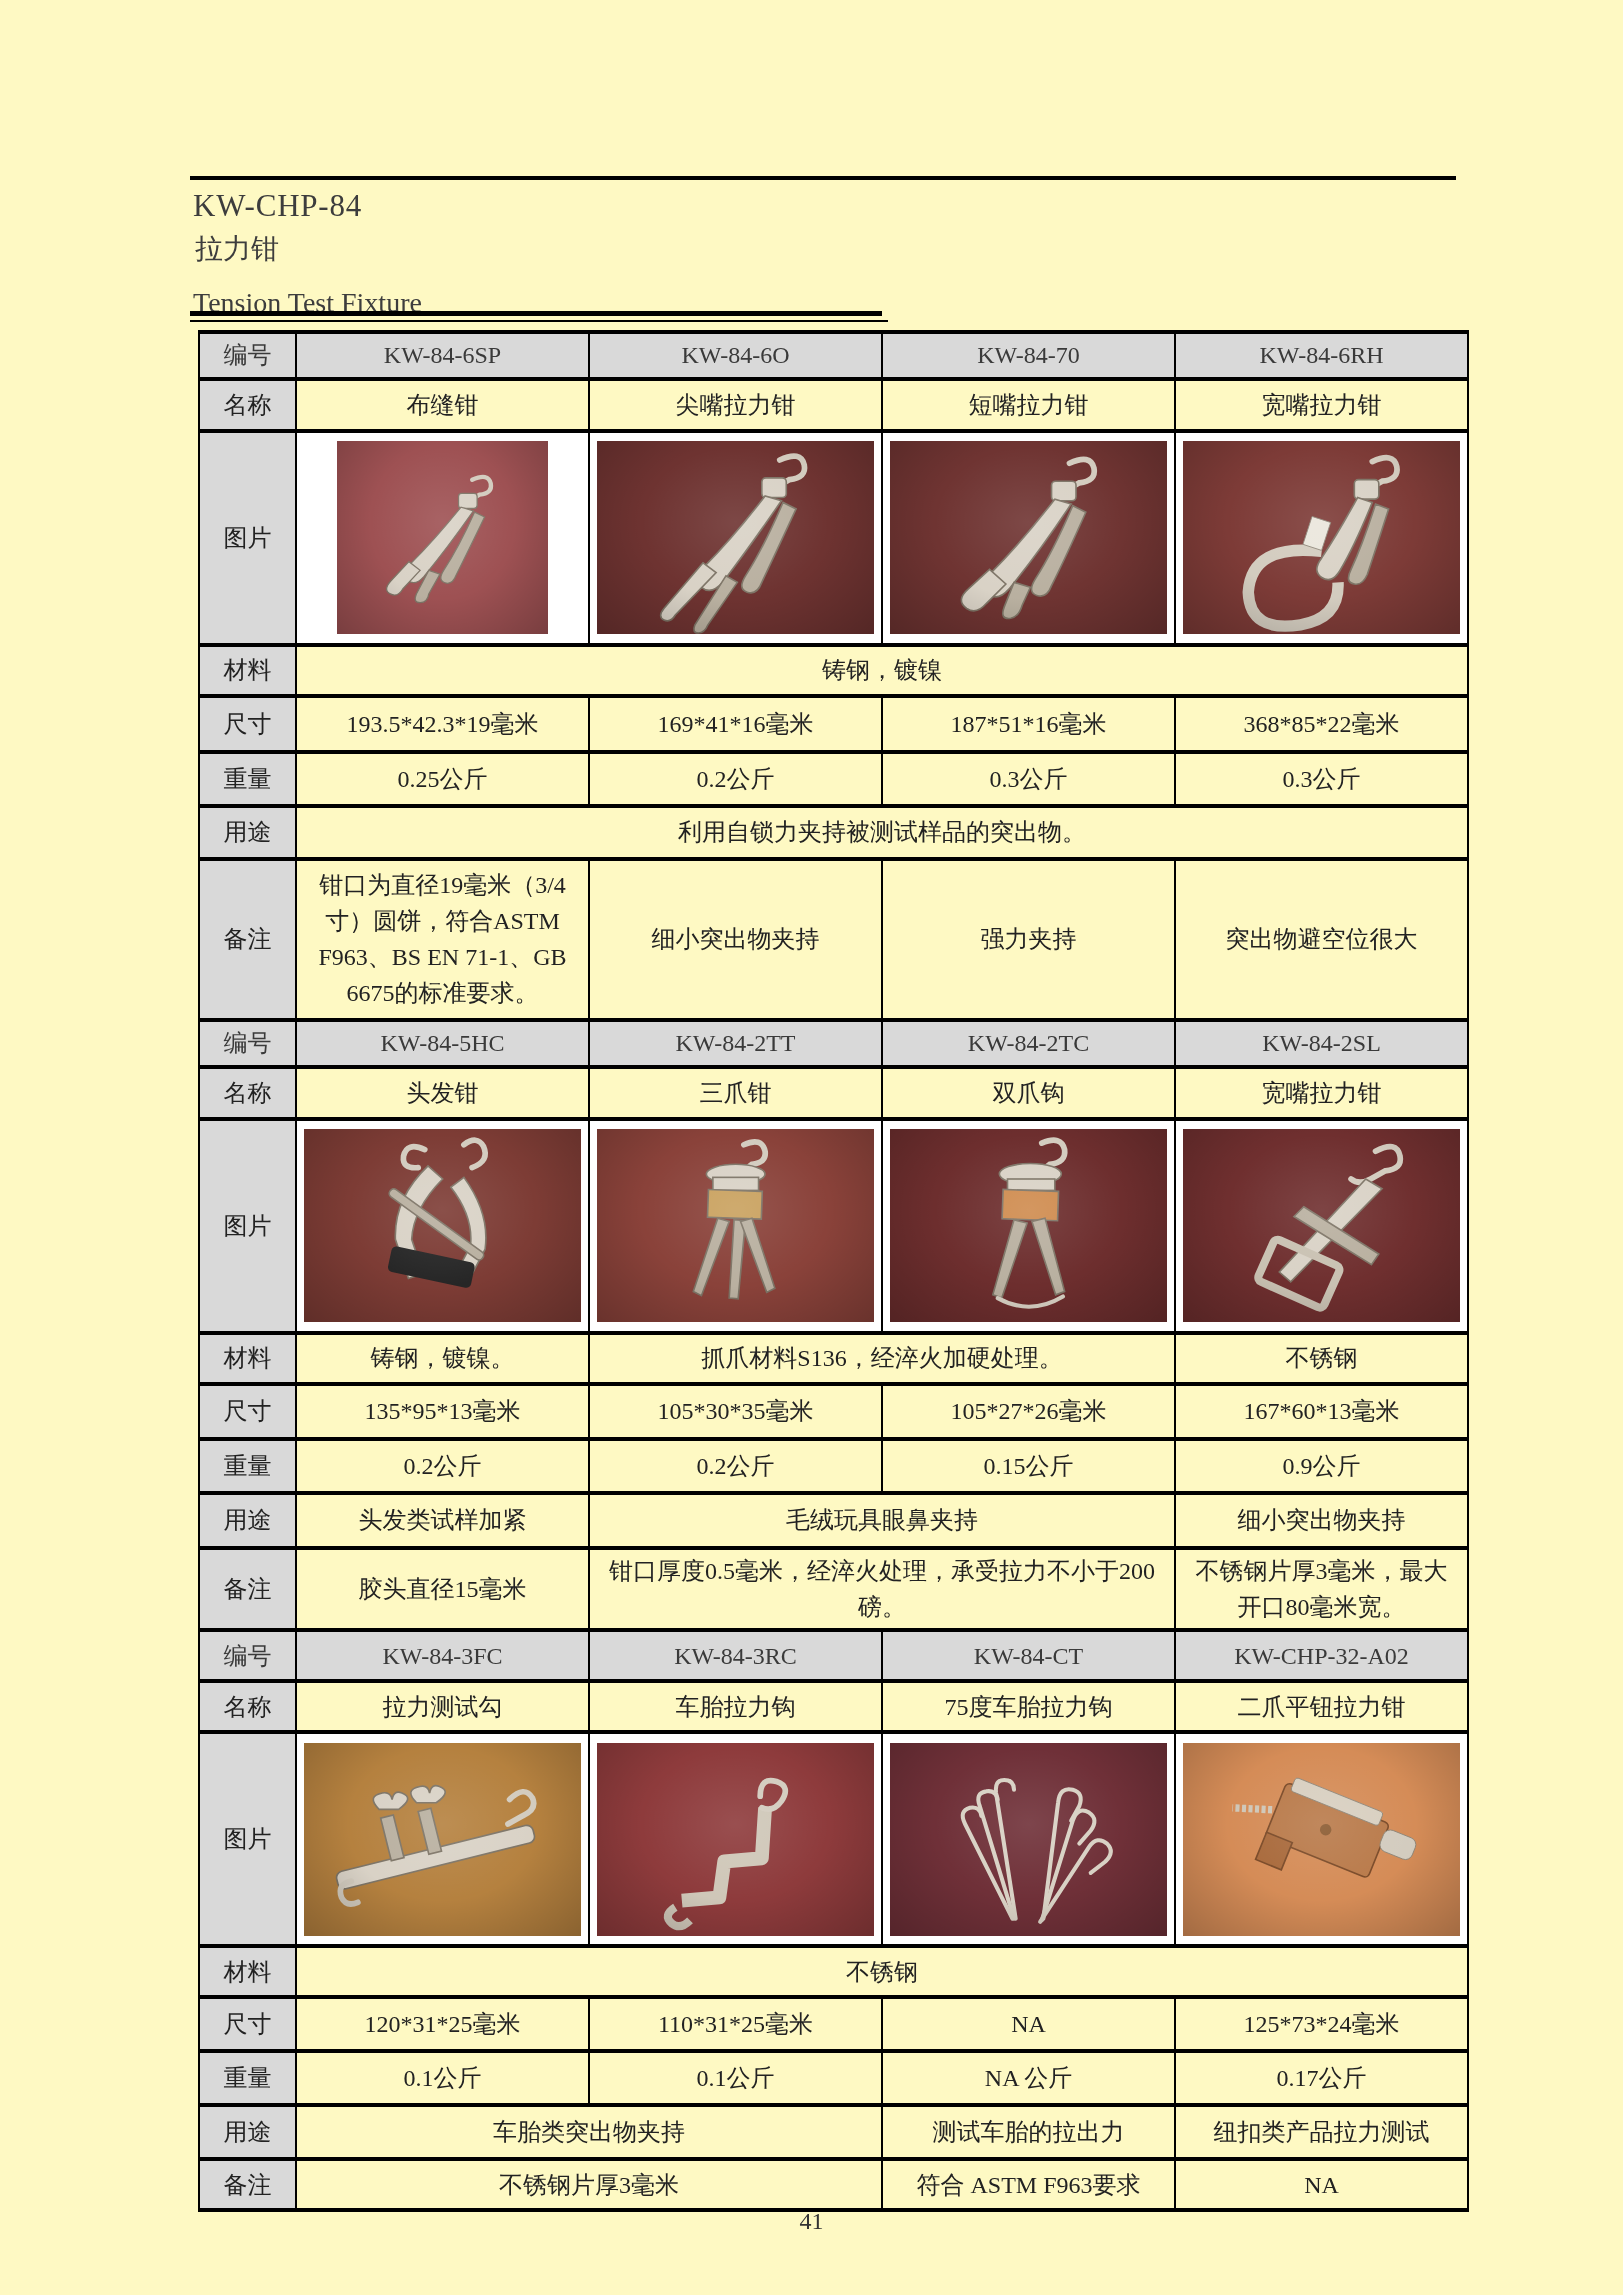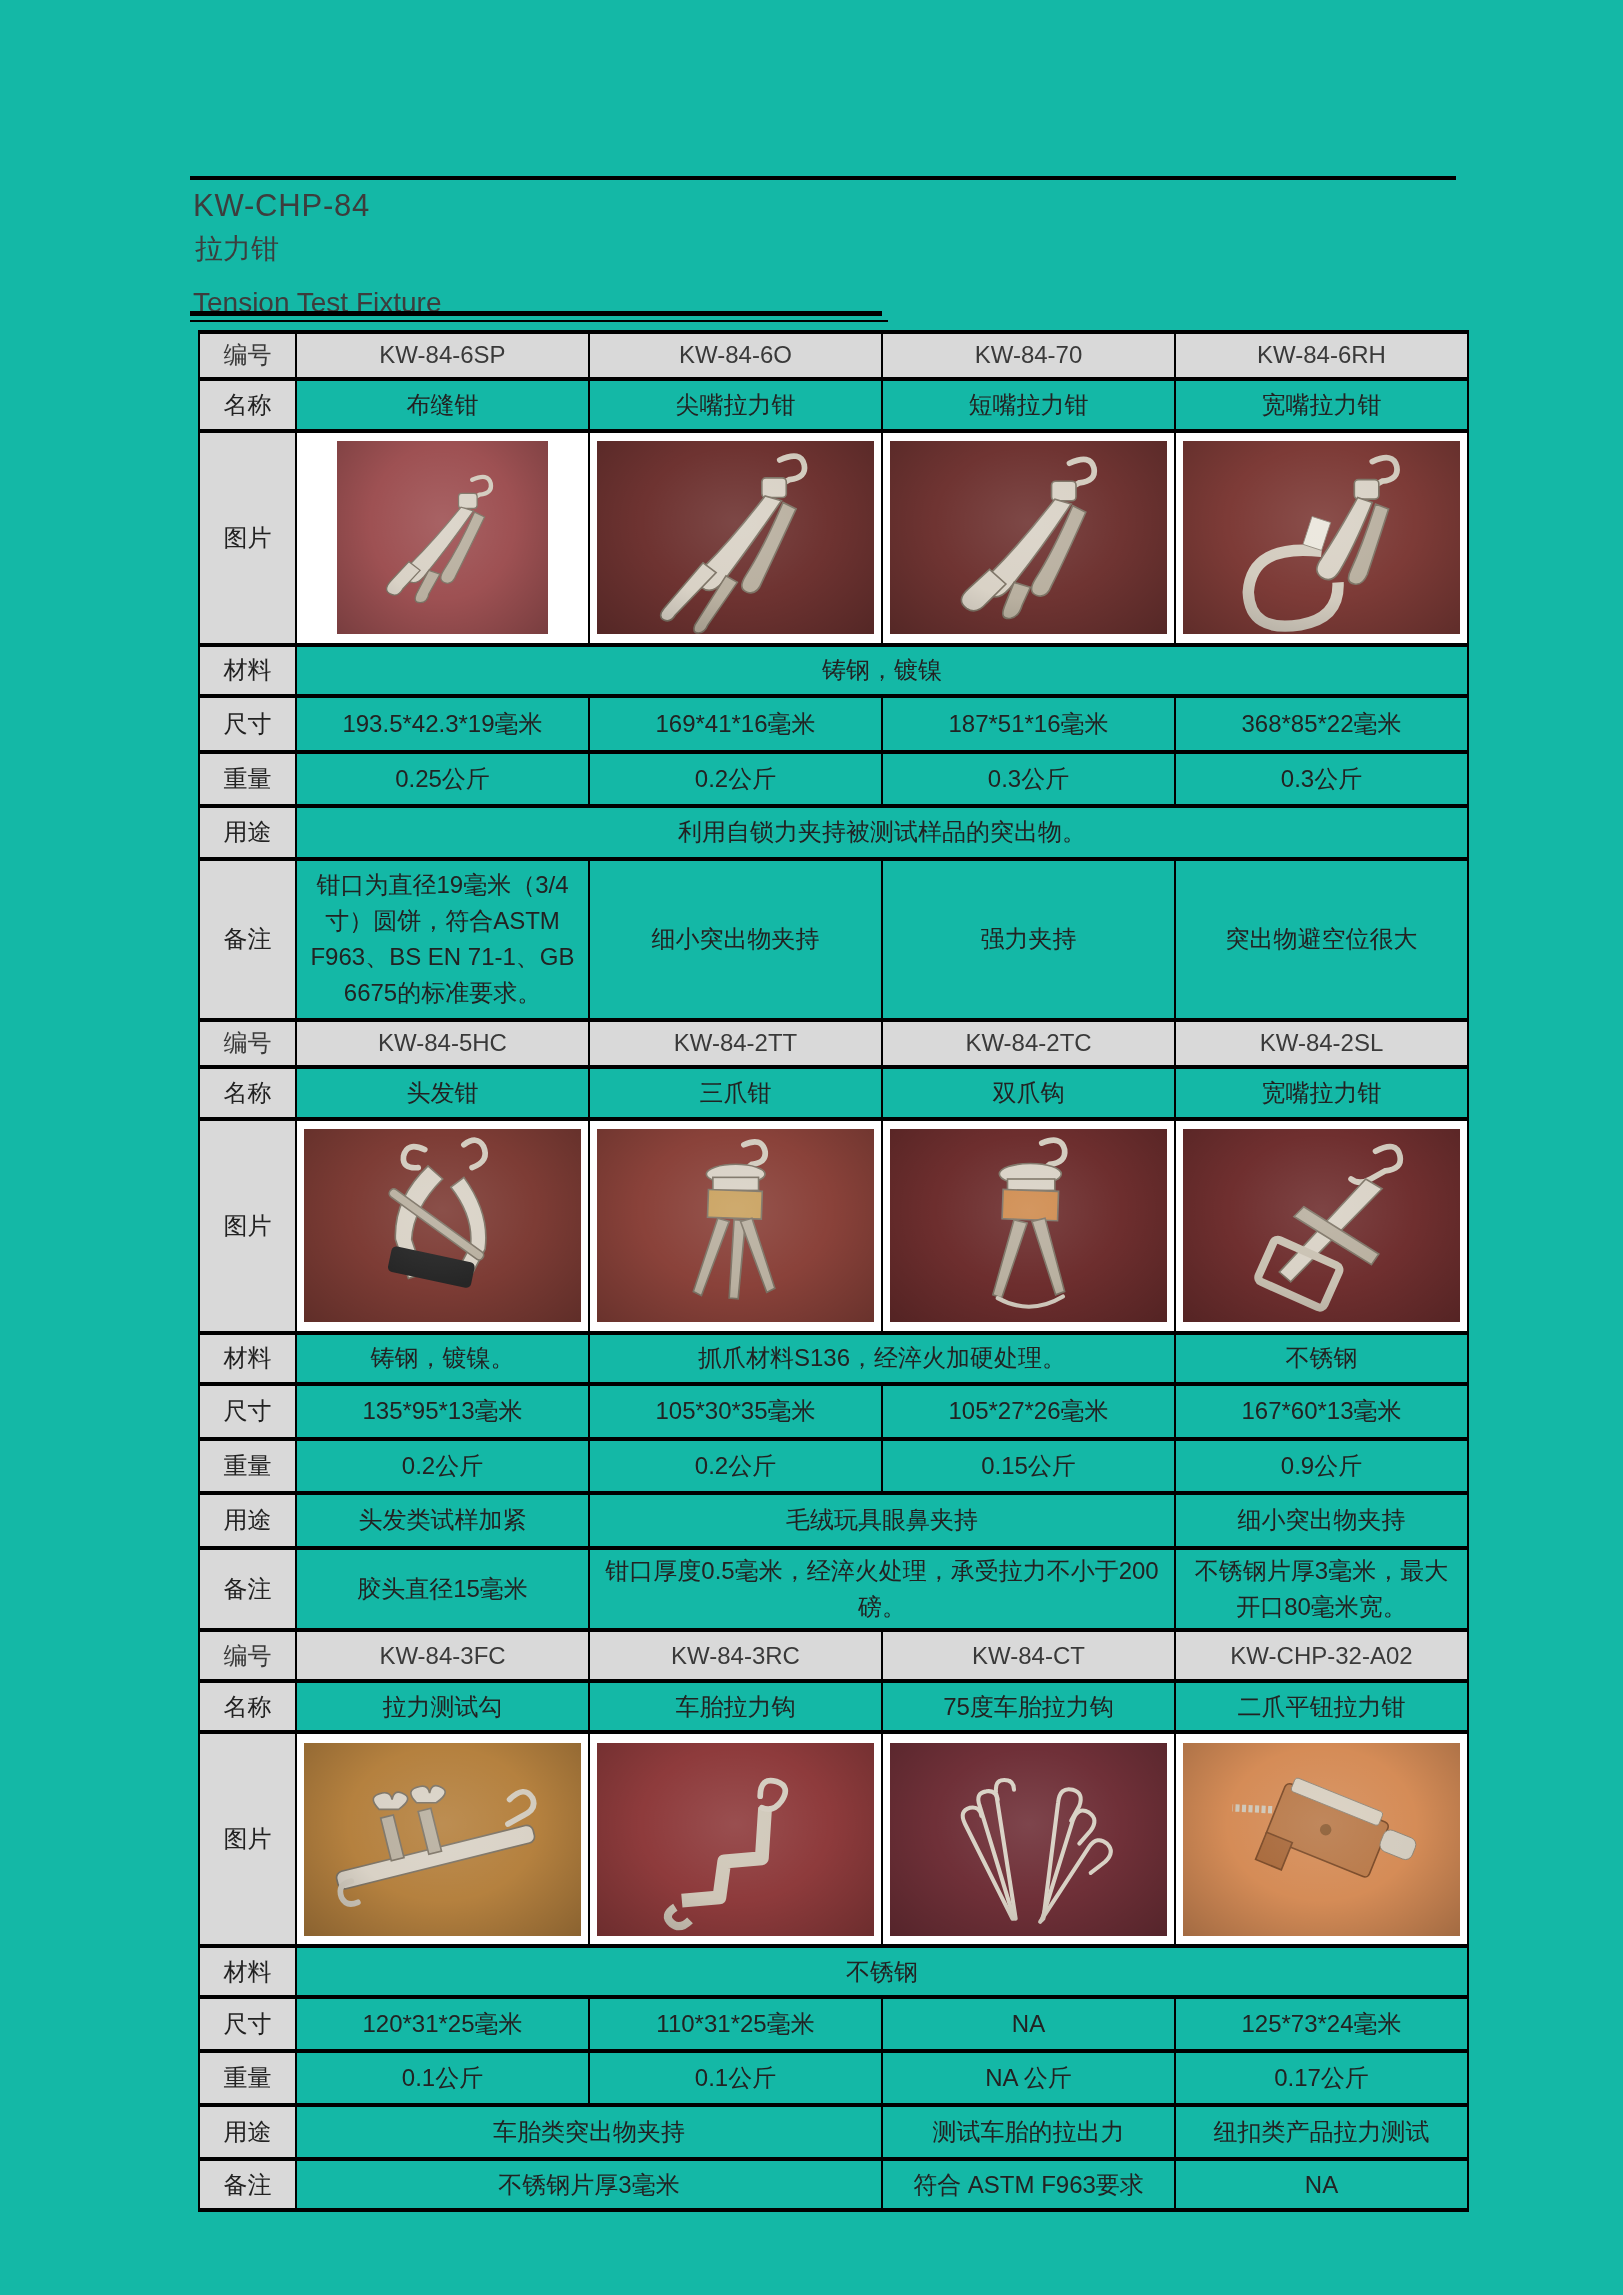--- a/index.html
+++ b/index.html
@@ -1,17 +1,17 @@
 <!DOCTYPE html>
 <html style="font-size:13.5px"><head>
 <meta charset="utf-8">
 <style>
   html,body{margin:0;padding:0;background:#fff;}
-  #page{position:relative;width:1623px;height:2295px;background:#14b8a6;
-        font-family:Liberation Sans, sans-serif;color:#2a2a2a;overflow:hidden;}
+  #page{position:relative;width:1623px;height:2295px;background:#fef9c3;
+        font-family:Liberation Serif, serif;color:#2a2a2a;overflow:hidden;}
   .rule{position:absolute;background:#000;}
   #title-model{position:absolute;left:193px;top:188px;font-size:31px;color:#3d3d3d;letter-spacing:0.8px;}
   #title-cn{position:absolute;left:195px;top:230px;font-size:28px;color:#3d3d3d;}
   #title-en{position:absolute;left:193px;top:287px;font-size:28px;color:#3d3d3d;}
   table#spec{position:absolute;left:198px;top:330px;border-collapse:collapse;table-layout:fixed;width:1267px;}
   #spec td{border:2.5px solid #000;border-top-width:4.2px;border-bottom-width:4.2px;
            text-align:center;vertical-align:middle;font-size:24px;color:#222;
            padding:3.4px 8.5px;line-height:1.5;overflow:hidden;}
   #spec td.lbl{background:#d9d9d9;width:97px;}
   #spec tr.code-row td{background:#d9d9d9;color:#3a3a3a;}
@@ -336,14 +336,15 @@
     </tr>
     <tr style="height:51px">
       <td class="lbl">备注</td>
       <td colspan="2">不锈钢片厚3毫米</td>
       <td>符合 ASTM F963要求</td>
       <td>NA</td>
     </tr>
   </tbody>
     </table>
 
+  <div id="page-num">41</div>
 </div>
 
 
 </body></html>

